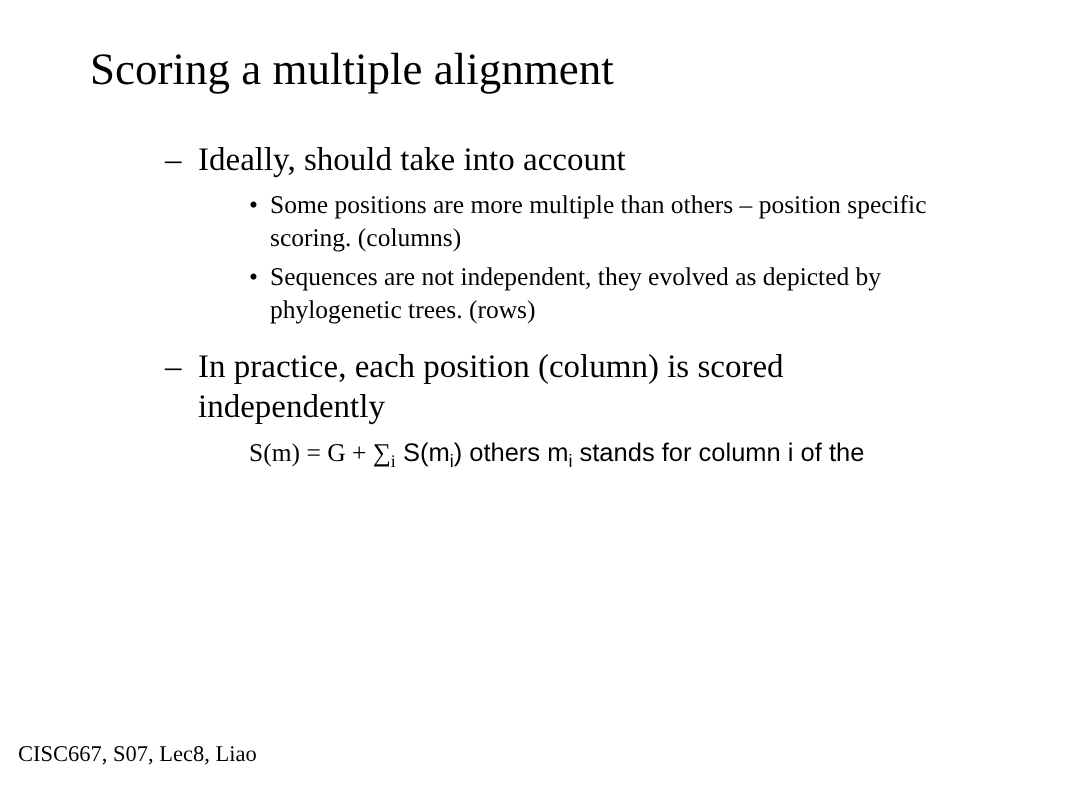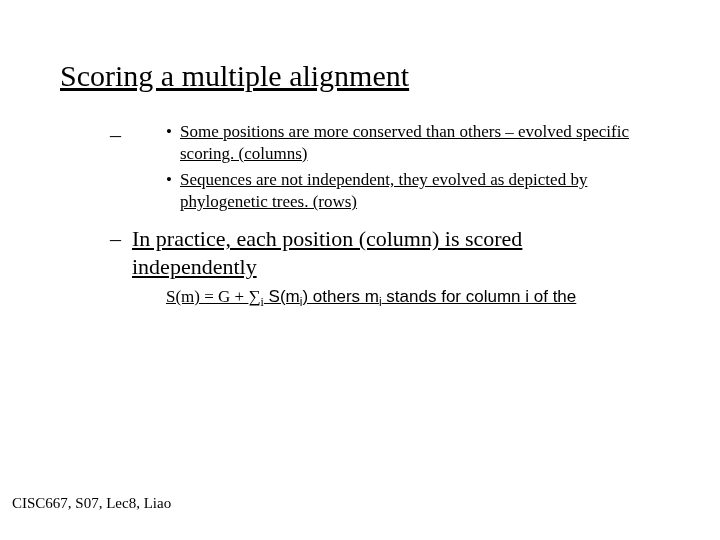--- a/index.html
+++ b/index.html
@@ -8,23 +8,22 @@
     width: 720px;
     height: 540px;
     background: #fff;
     font-family: "Times New Roman", Times, serif;
     color: #000;
   }
   .slide {
     box-sizing: border-box;
     width: 700px;
     height: 540px;
-    padding: 59px 60px 20px 60px;
+    padding: 30px 60px 20px 60px;
     position: relative;
-    text-decoration: underline;
   }
   .title {
     font-size: 30px;
     margin: 0 0 28px 0;
     font-weight: normal;
   }
   .dash-list {
     list-style: none;
     padding: 0;
     margin: 0 0 0 50px;
@@ -91,22 +90,23 @@
 </head>
 <body>
 
 <div class="slide">
 
   <h1 class="title">Scoring a multiple alignment</h1>
 
   <ul class="dash-list">
 
     <li>
+      <span>Ideally, should take into account</span>
       <ul class="bullet-list">
-        <li>Some positions are more conserved than others – evolved specific scoring.  (columns)</li>
+        <li>Some positions are more multiple than others – position specific scoring.  (columns)</li>
         <li>Sequences are not independent, they evolved as depicted by phylogenetic trees. (rows)</li>
       </ul>
     </li>
 
     <li>
       <span>In practice, each position (column) is scored independently</span>
 
       <div class="formula-block">
         <div class="formula-line">
           <span>S(m) = G + </span><span>∑</span><sub>i</sub><span class="arial"> S(m</span><sub class="arial">i</sub><span class="arial">)  others m</span><sub class="arial">i</sub><span class="arial"> stands for column i of the</span>

